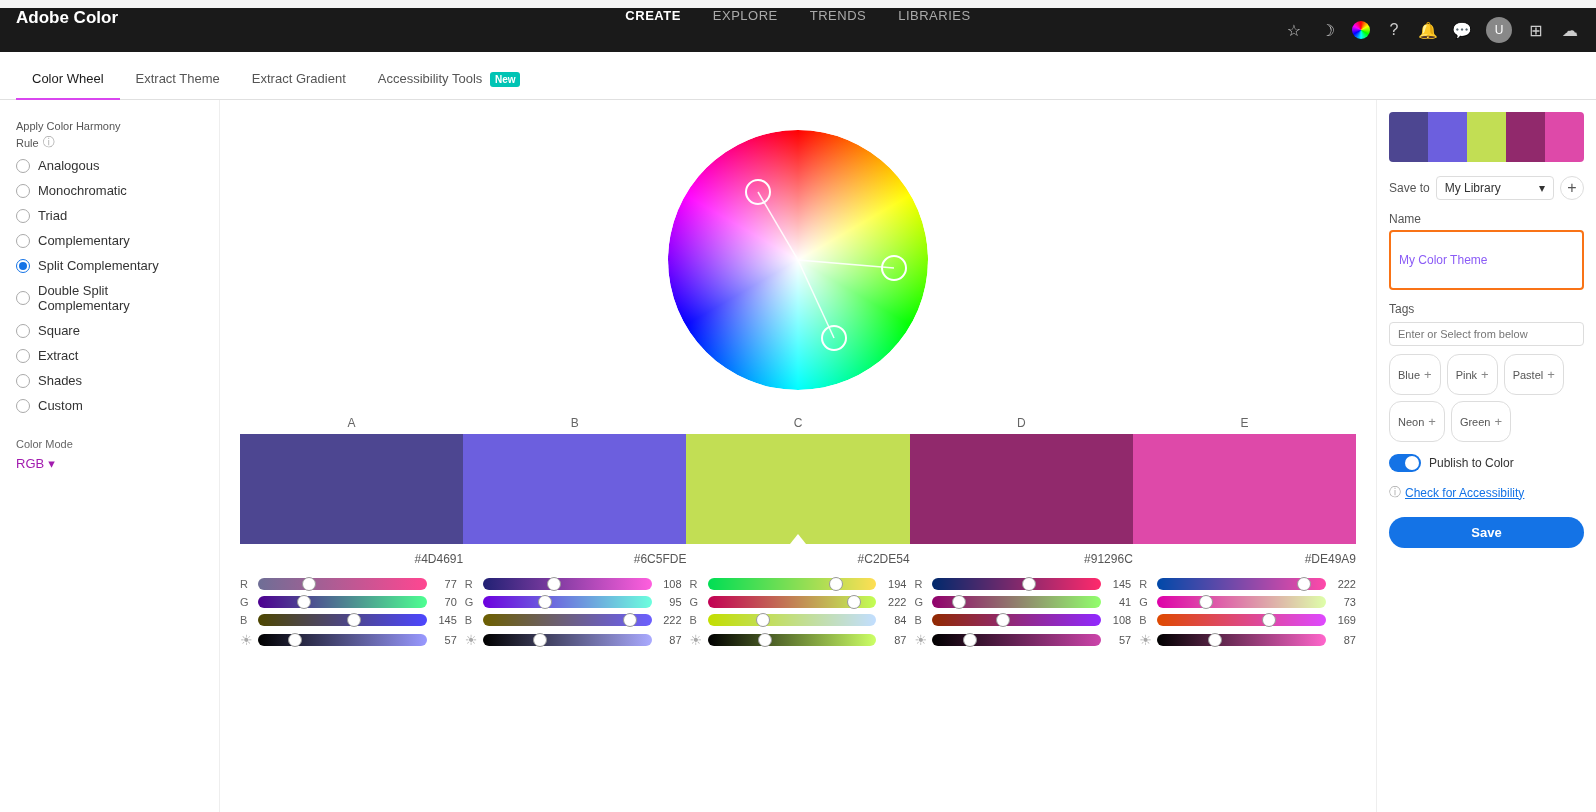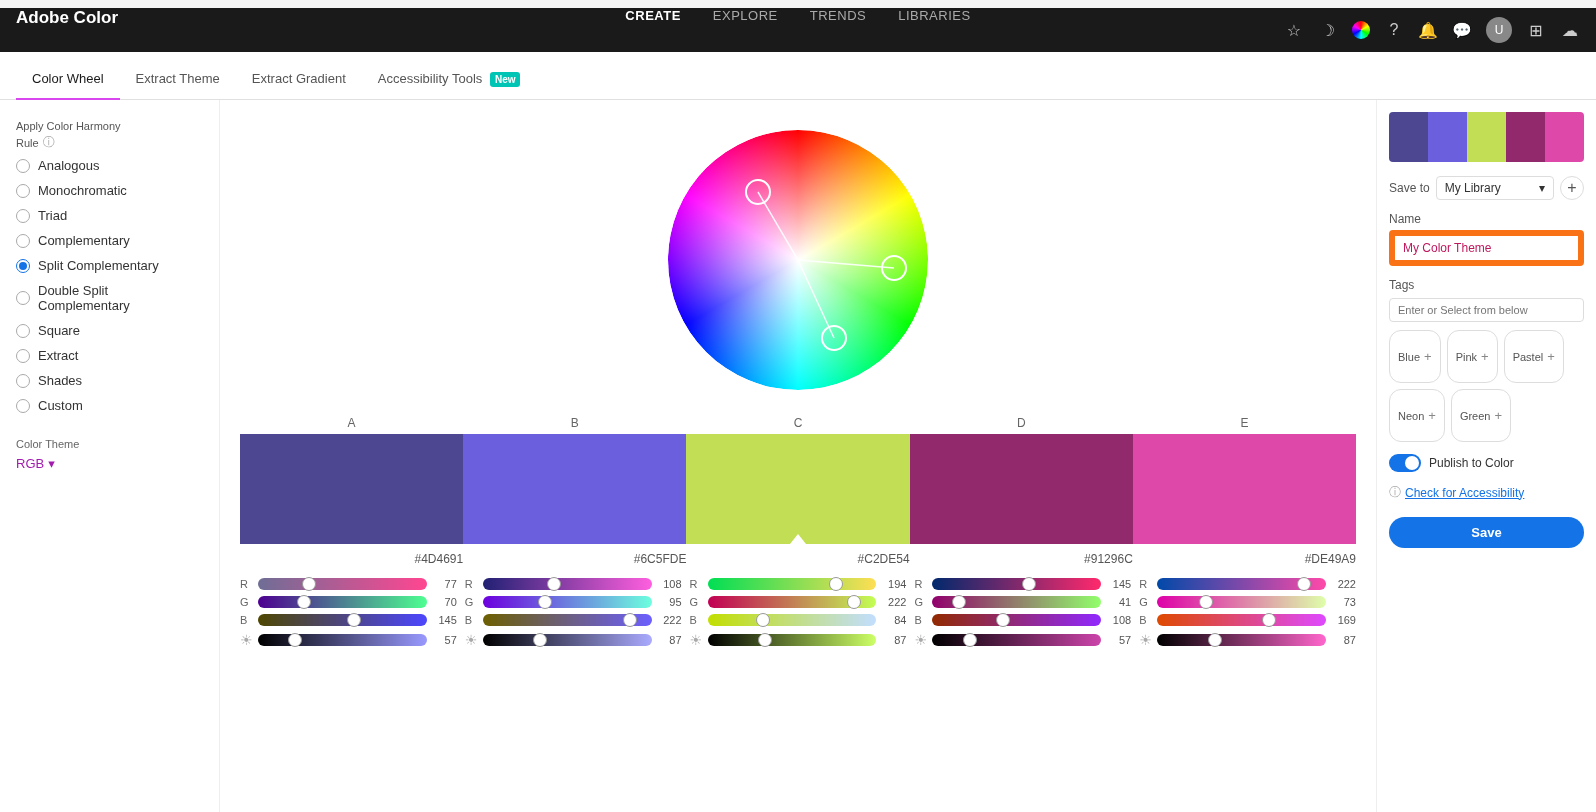--- a/index.html
+++ b/index.html
@@ -340,25 +340,25 @@
     .name-row {
       margin-bottom: 12px;
     }
     .name-label {
       font-size: 12px;
       color: #555;
       margin-bottom: 4px;
     }
     .name-input {
       width: 100%;
-      border: 6px solid #f97316;
+      border: 2px solid #f97316;
       border-radius: 4px;
-      padding: 5px 8px;
-      font-size: 12px;
-      color: #be185d;
+      padding: 21px 8px;
+      font-size: 12px;
+      color: #8b5cf6;
     }
     .tags-section {
       margin-bottom: 12px;
     }
     .tags-label {
       font-size: 12px;
       color: #555;
       margin-bottom: 6px;
     }
     .tags-input {
@@ -371,21 +371,21 @@
       margin-bottom: 8px;
     }
     .tags-list {
       display: flex;
       flex-wrap: wrap;
       gap: 6px;
     }
     .tag {
       border: 1px solid #ddd;
       border-radius: 12px;
-      padding: 18px 8px;
+      padding: 12px 8px;
       font-size: 11px;
       color: #555;
       display: flex;
       align-items: center;
       gap: 4px;
       cursor: pointer;
       text-align: center;
     }
     .tag-plus {
       font-size: 13px;
@@ -519,21 +519,21 @@
       <li class="harmony-item">
         <div class="radio-circle"></div>
         <span>Shades</span>
       </li>
       <li class="harmony-item">
         <div class="radio-circle"></div>
         <span>Custom</span>
       </li>
     </ul>
     <div class="color-mode-section">
-      <div class="color-mode-label">Color Theme</div>
+      <div class="color-mode-label">Color Mode</div>
       <div class="color-mode-select">
         <span>RGB</span>
         <span>▾</span>
       </div>
     </div>
   </div>
 
   <div class="center-content">
 
     <div class="wheel-container">

